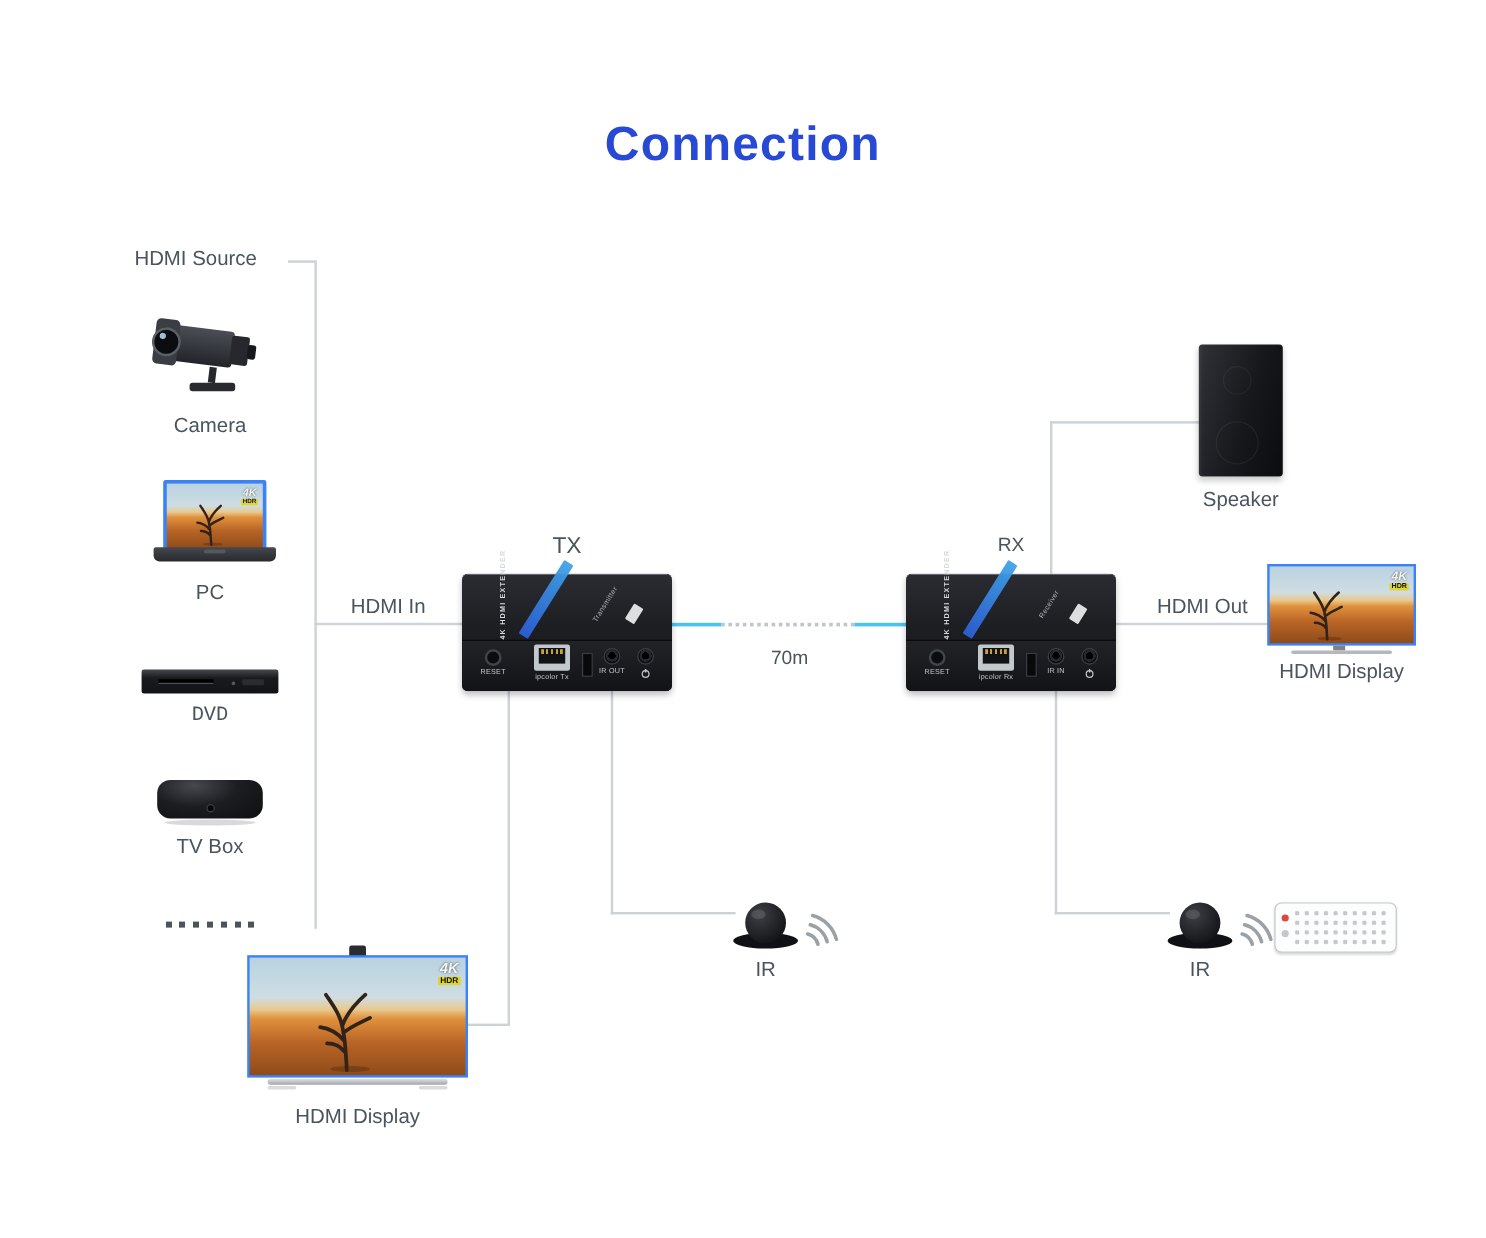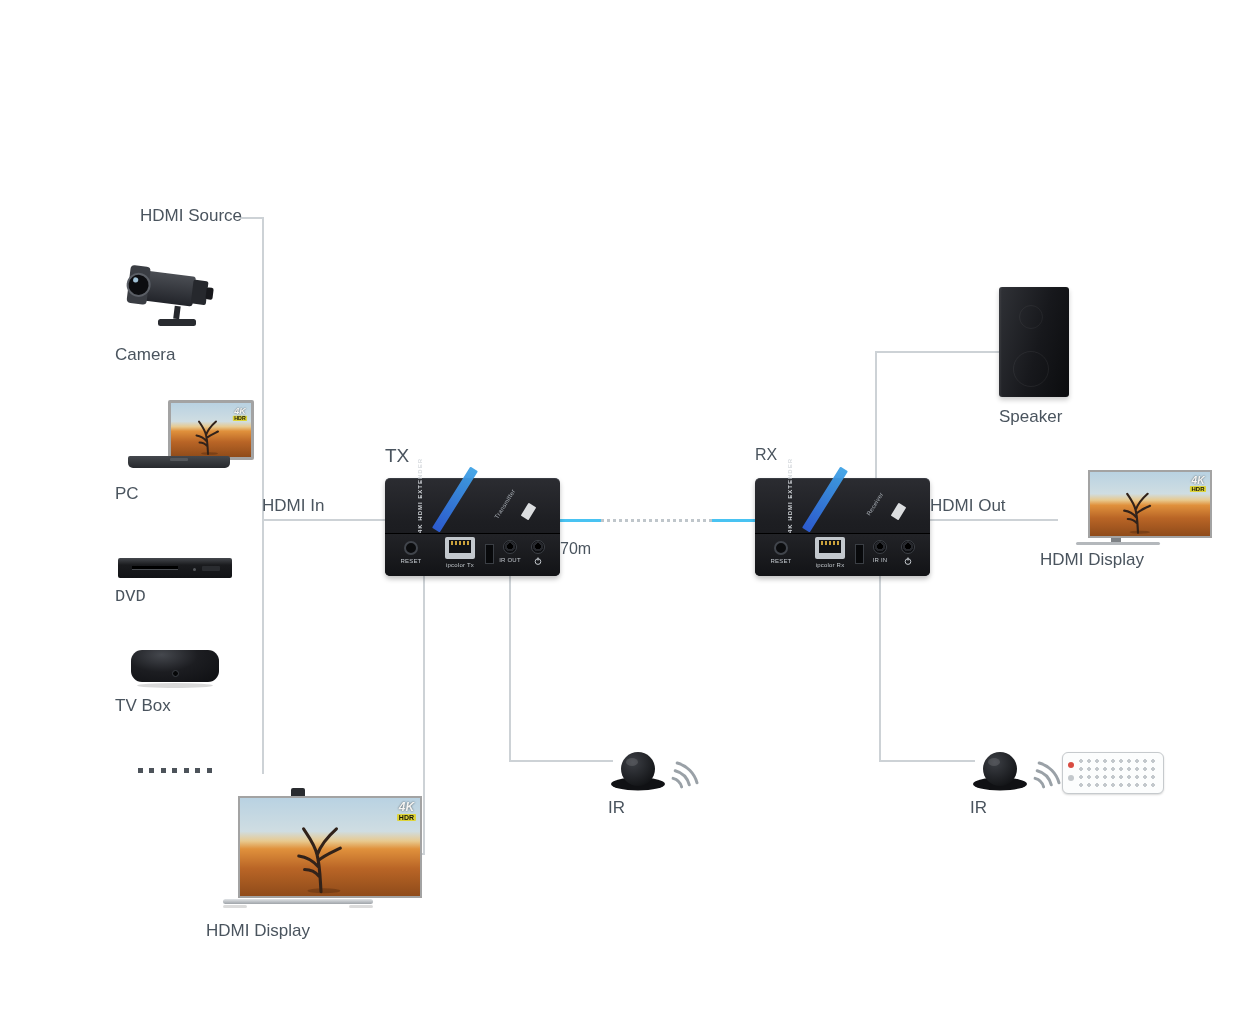--- a/index.html
+++ b/index.html
@@ -1,20 +1,20 @@
 <!DOCTYPE html>
 <html><head>
 <meta charset="utf-8">
 <style>
   html,body{margin:0;padding:0;background:#fff;}
   .canvas{position:relative;width:1238px;height:1032px;background:#ffffff;overflow:hidden;
           font-family:"Liberation Sans",sans-serif;}
   .abs{position:absolute;}
   .lbl{position:absolute;color:#4a545e;font-size:17px;line-height:1.1;}
-  .lbl.center{}
+  .lbl.center{text-align:center;}
   .title{position:absolute;left:0;right:0;top:98px;text-align:center;font-size:40px;
          font-weight:bold;color:#2849d4;letter-spacing:1px;}
   
   .line{position:absolute;background:#cdd2d6;}
   .line.v{width:2px;} .line.h{height:2px;}
   .line.blue{background:#49c3f2;height:3px;}
   .line.dotted{background:none;border-top:3px dotted #bfc6cb;height:0;}
   
   .device{position:absolute;width:175px;height:97px;border-radius:5px;
           background:linear-gradient(180deg,#2b2c31 0%,#1d1e22 45%,#16171b 100%);
@@ -41,28 +41,29 @@
   .jack{width:12px;height:12px;border-radius:50%;margin:3px auto 0;border:1px solid #3c4046;
           background:radial-gradient(circle at 50% 45%,#000 0 3px,#26282d 3px 5px,#0e0f12 5px);}
   .pwr-glyph{display:block;margin:3px auto 0;}
   
   .desert{position:absolute;left:0;top:0;right:0;bottom:0;
       background:linear-gradient(180deg,#b9d2e2 0%,#cfdde2 34%,#e8c98e 44%,#e0913c 52%,#b96526 72%,#8f4b1a 100%);}
   .badge{position:absolute;top:3px;right:4px;text-align:center;line-height:1;}
   .badge .k4{font-size:12px;font-weight:bold;font-style:italic;color:#f4f4f2;text-shadow:0 0 2px rgba(0,0,0,.65);}
   .badge .hdr{margin-top:1px;background:#ded43a;color:#14140a;font-size:7px;font-weight:bold;
           padding:0 2px;border-radius:1px;}
-  .bezel{position:absolute;background:#a3a3a3;padding:2px;margin-left:32px;}
+  .bezel{position:absolute;background:#3b82f6;padding:2px;}
   .tree{position:absolute;}
 </style>
 </head>
 <body>
 
 <div class="canvas">
 
+  <div class="title">Connection</div>
 
   <div class="line h" style="left:240px;top:217px;width:23px;"></div>
   <div class="line v" style="left:262px;top:217px;height:557px;"></div>
 
   <div class="line h" style="left:262px;top:519px;width:123px;"></div>
 
   <div class="line v" style="left:423px;top:575px;height:280px;"></div>
   <div class="line h" style="left:389px;top:853px;width:36px;"></div>
 
   <div class="line v" style="left:509px;top:575px;height:187px;"></div>
@@ -73,21 +74,21 @@
   <div class="line blue" style="left:712px;top:519px;width:44px;"></div>
 
   <div class="line h" style="left:930px;top:519px;width:128px;"></div>
 
   <div class="line v" style="left:875px;top:351px;height:127px;"></div>
   <div class="line h" style="left:875px;top:351px;width:126px;"></div>
 
   <div class="line v" style="left:879px;top:575px;height:187px;"></div>
   <div class="line h" style="left:879px;top:760px;width:96px;"></div>
 
-  <div class="lbl" style="left:112px;top:207px;margin-left:28px;">HDMI Source</div>
+  <div class="lbl" style="left:112px;top:207px;">HDMI Source</div>
 
   <svg class="abs" style="left:122px;top:262px;" width="106" height="76" viewBox="0 0 106 76">
     <defs>
       <linearGradient id="camg" x1="0" y1="0" x2="0" y2="1">
         <stop offset="0" stop-color="#4b4e54"></stop>
           <stop offset="1" stop-color="#22242a"></stop>
       </linearGradient>
     </defs>
     <g transform="rotate(7 50 30)">
       <rect x="22" y="12" width="50" height="30" rx="3" fill="url(#camg)"></rect>

